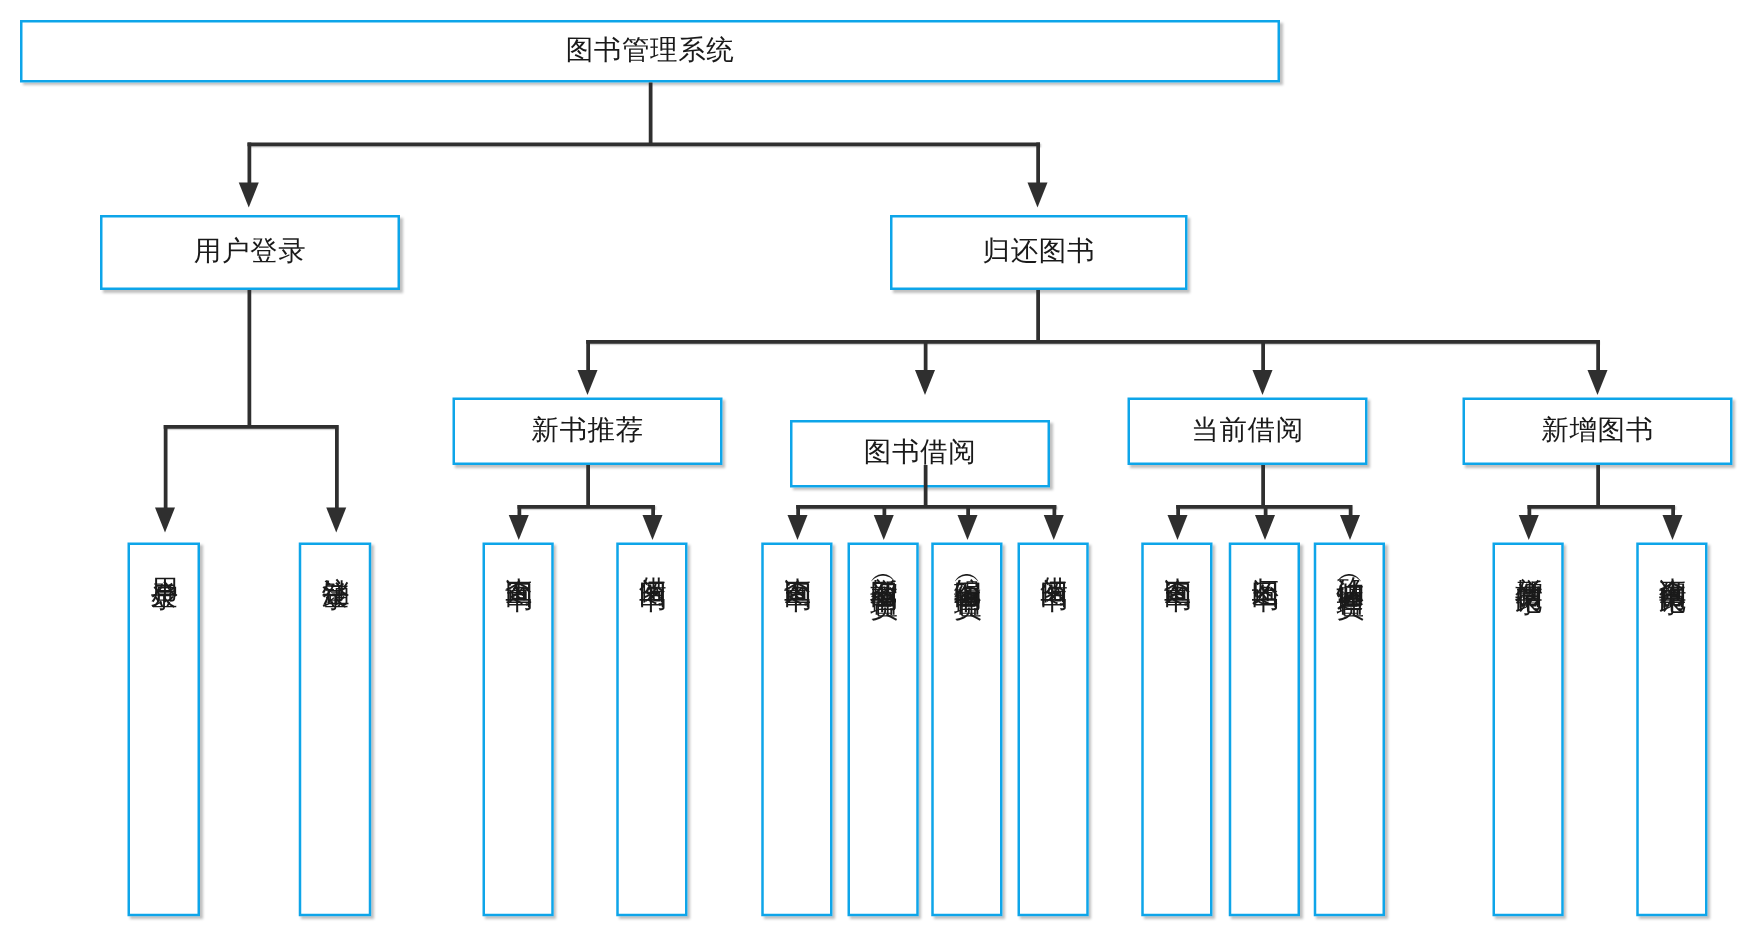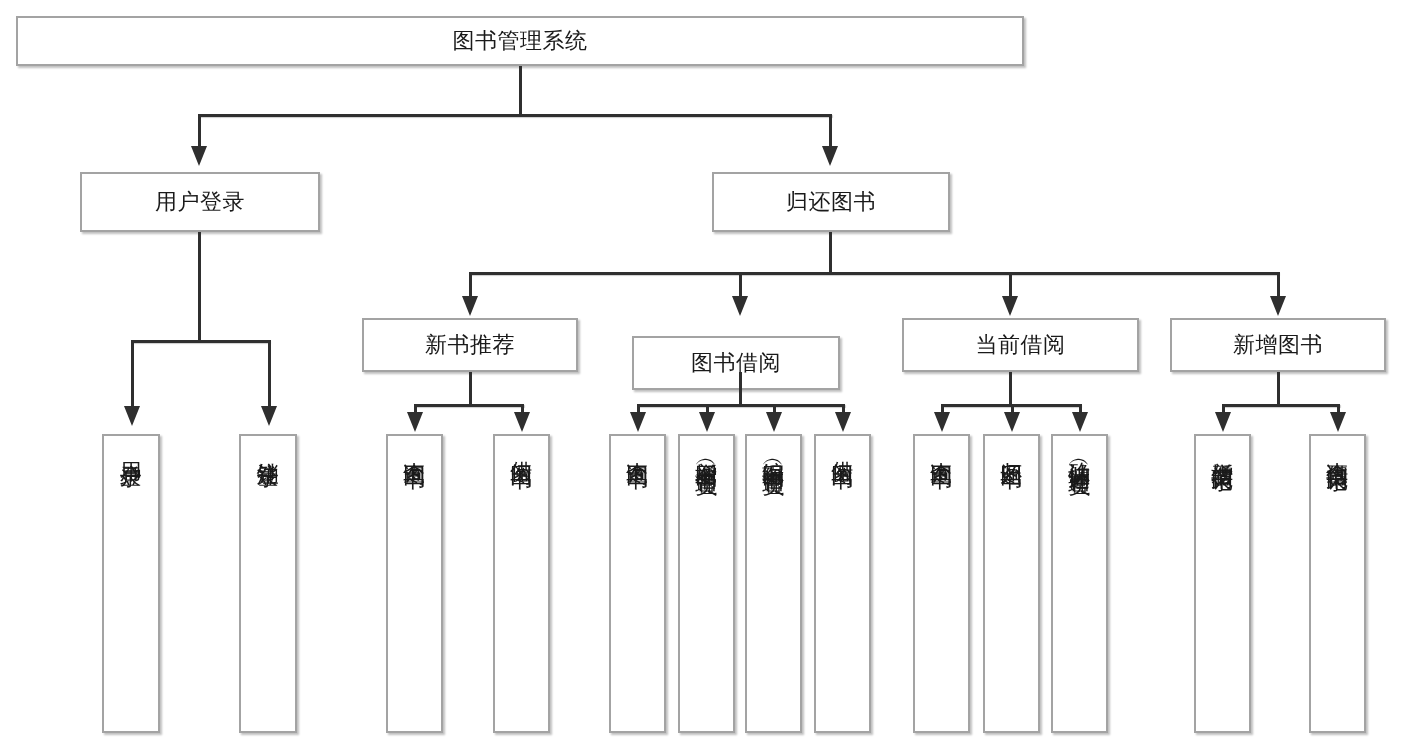--- a/index.html
+++ b/index.html
@@ -14,21 +14,21 @@
     position: relative;
     width: 1405px;
     height: 747px;
     background: #ffffff;
     overflow: hidden;
   }
   .node {
     position: absolute;
     box-sizing: border-box;
     background: #ffffff;
-    border: 2px solid #a3a3a3;
+    border: 2px solid #0ea5e9;
     box-shadow: 2px 2px 2px rgba(0,0,0,0.25);
     display: flex;
     align-items: center;
     justify-content: center;
     color: #1a1a1a;
   }
   .node.horizontal {
     font-size: 22px;
     line-height: 1.2;
     letter-spacing: 0.5px;
@@ -127,21 +127,21 @@
   <div class="arrow" style="left:1002px; top:296px;"></div>
   <div class="vline" style="left:1277px; top:272px; height:26px;"></div>
   <div class="arrow" style="left:1270px; top:296px;"></div>
 
   <div class="node horizontal" style="left:362px; top:318px; width:216px; height:54px;">
     <span class="hlabel">新书推荐</span>
   </div>
   <div class="node horizontal" style="left:632px; top:336px; width:208px; height:54px;">
     <span class="hlabel">图书借阅</span>
   </div>
-  <div class="node horizontal" style="left:902px; top:318px; width:237px; height:54px;">
+  <div class="node horizontal" style="left:902px; top:318px; width:192px; height:54px;">
     <span class="hlabel">当前借阅</span>
   </div>
   <div class="node horizontal" style="left:1170px; top:318px; width:216px; height:54px;">
     <span class="hlabel">新增图书</span>
   </div>
 
   <div class="vline" style="left:469px; top:372px; height:34px;"></div>
   <div class="hline" style="left:414px; top:404px; width:110px;"></div>
   <div class="vline" style="left:414px; top:404px; height:10px;"></div>
   <div class="arrow" style="left:407px; top:412px;"></div>

